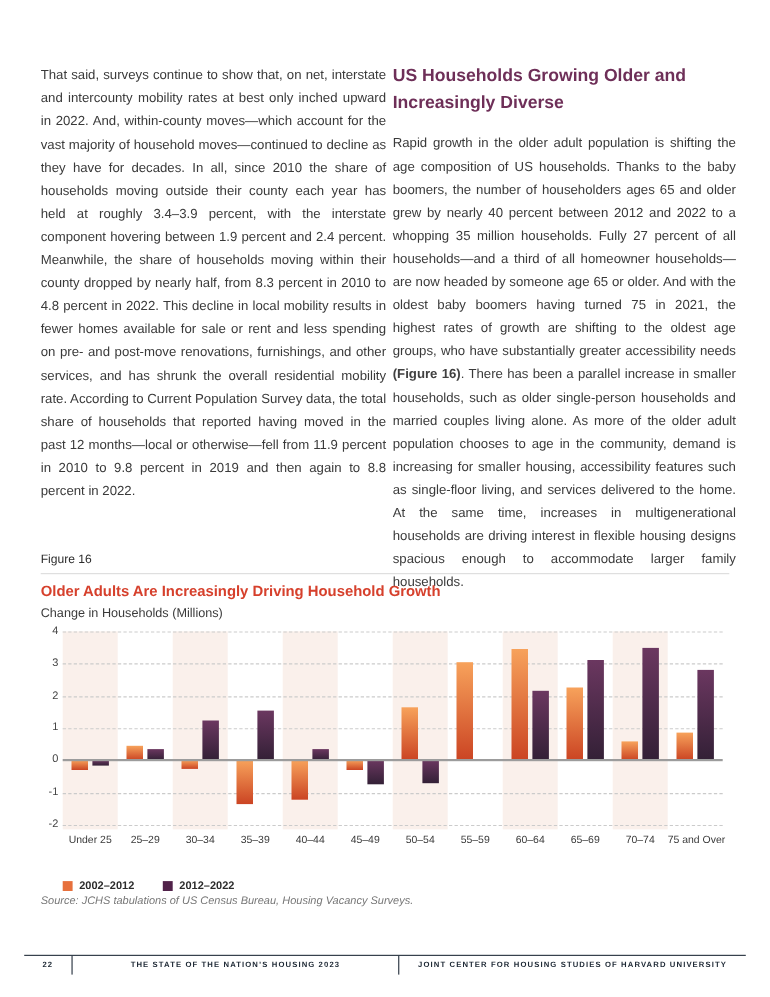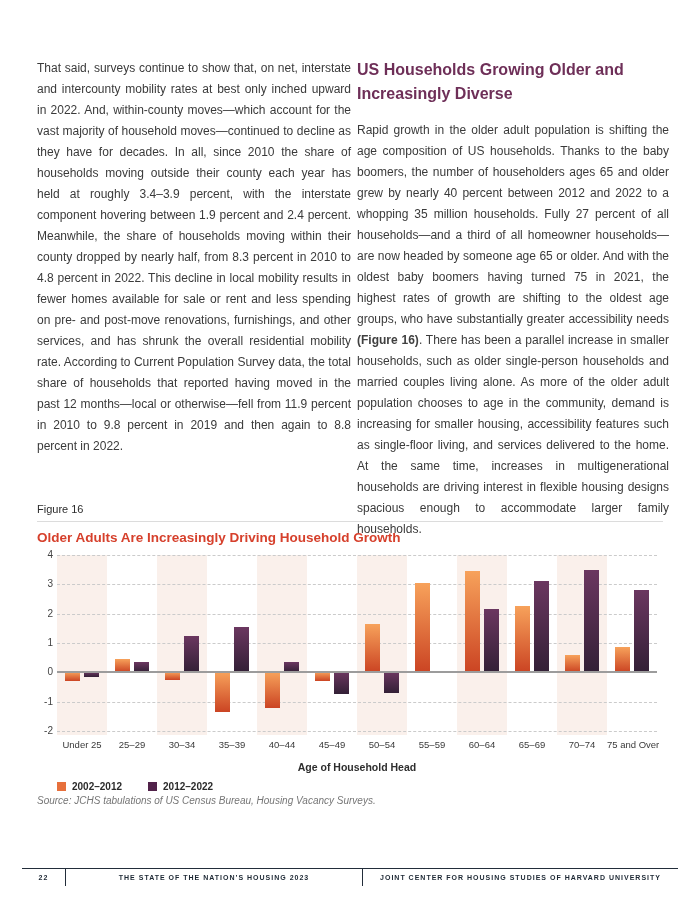--- a/index.html
+++ b/index.html
@@ -65,20 +65,21 @@
 
   <div class="col col-right">
     <h2 class="section-heading">US Households Growing Older and Increasingly Diverse</h2>
     <p class="body-text"><span>Rapid growth in the older adult population is shifting the age composition of US households. Thanks to the baby boomers, the number of householders ages 65 and older grew by nearly 40 percent between 2012 and 2022 to a whopping 35 million households. Fully 27 percent of all households—and a third of all homeowner households—are now headed by someone age 65 or older. And with the oldest baby boomers having turned 75 in 2021, the highest rates of growth are shifting to the oldest age groups, who have substantially greater accessibility needs </span><strong>(Figure 16)</strong><span>. There has been a parallel increase in smaller households, such as older single-person households and married couples living alone. As more of the older adult population chooses to age in the community, demand is increasing for smaller housing, accessibility features such as single-floor living, and services delivered to the home. At the same time, increases in multigenerational households are driving interest in flexible housing designs spacious enough to accommodate larger family households.</span></p>
   </div>
 
   <div class="figure">
     <div class="figure-label">Figure 16</div>
     <hr class="figure-rule">
     <div class="figure-title">Older Adults Are Increasingly Driving Household Growth</div>
+    <div class="figure-subtitle">Change in Households (Millions)</div>
 
     <div class="chart-wrap">
       <div class="chart-plot" id="chart-plot">
           <div class="band" style="left: 0px; width: 50px; background: rgb(250, 240, 235);"></div>
           <div class="band" style="left: 100px; width: 50px; background: rgb(250, 240, 235);"></div>
           <div class="band" style="left: 200px; width: 50px; background: rgb(250, 240, 235);"></div>
           <div class="band" style="left: 300px; width: 50px; background: rgb(250, 240, 235);"></div>
           <div class="band" style="left: 400px; width: 50px; background: rgb(250, 240, 235);"></div>
           <div class="band" style="left: 500px; width: 50px; background: rgb(250, 240, 235);"></div>
           <div class="gridline" style="top: 0px;"></div>
@@ -124,21 +125,20 @@
           <div class="xtick" style="left: 150px;">35–39</div>
           <div class="xtick" style="left: 200px;">40–44</div>
           <div class="xtick" style="left: 250px;">45–49</div>
           <div class="xtick" style="left: 300px;">50–54</div>
           <div class="xtick" style="left: 350px;">55–59</div>
           <div class="xtick" style="left: 400px;">60–64</div>
           <div class="xtick" style="left: 450px;">65–69</div>
           <div class="xtick" style="left: 500px;">70–74</div>
           <div class="xtick" style="left: 550px;">75 and Over</div>
         </div>
-      <div class="xaxis-title">Age of Household Head</div>
       <div class="legend">
         <div class="legend-item">
           <span class="legend-swatch" id="swatch-0" style="background: rgb(231, 112, 60);"></span>
           <span class="legend-label">2002–2012</span>
         </div>
         <div class="legend-item">
           <span class="legend-swatch" id="swatch-1" style="background: rgb(81, 34, 74);"></span>
           <span class="legend-label">2012–2022</span>
         </div>
       </div>

